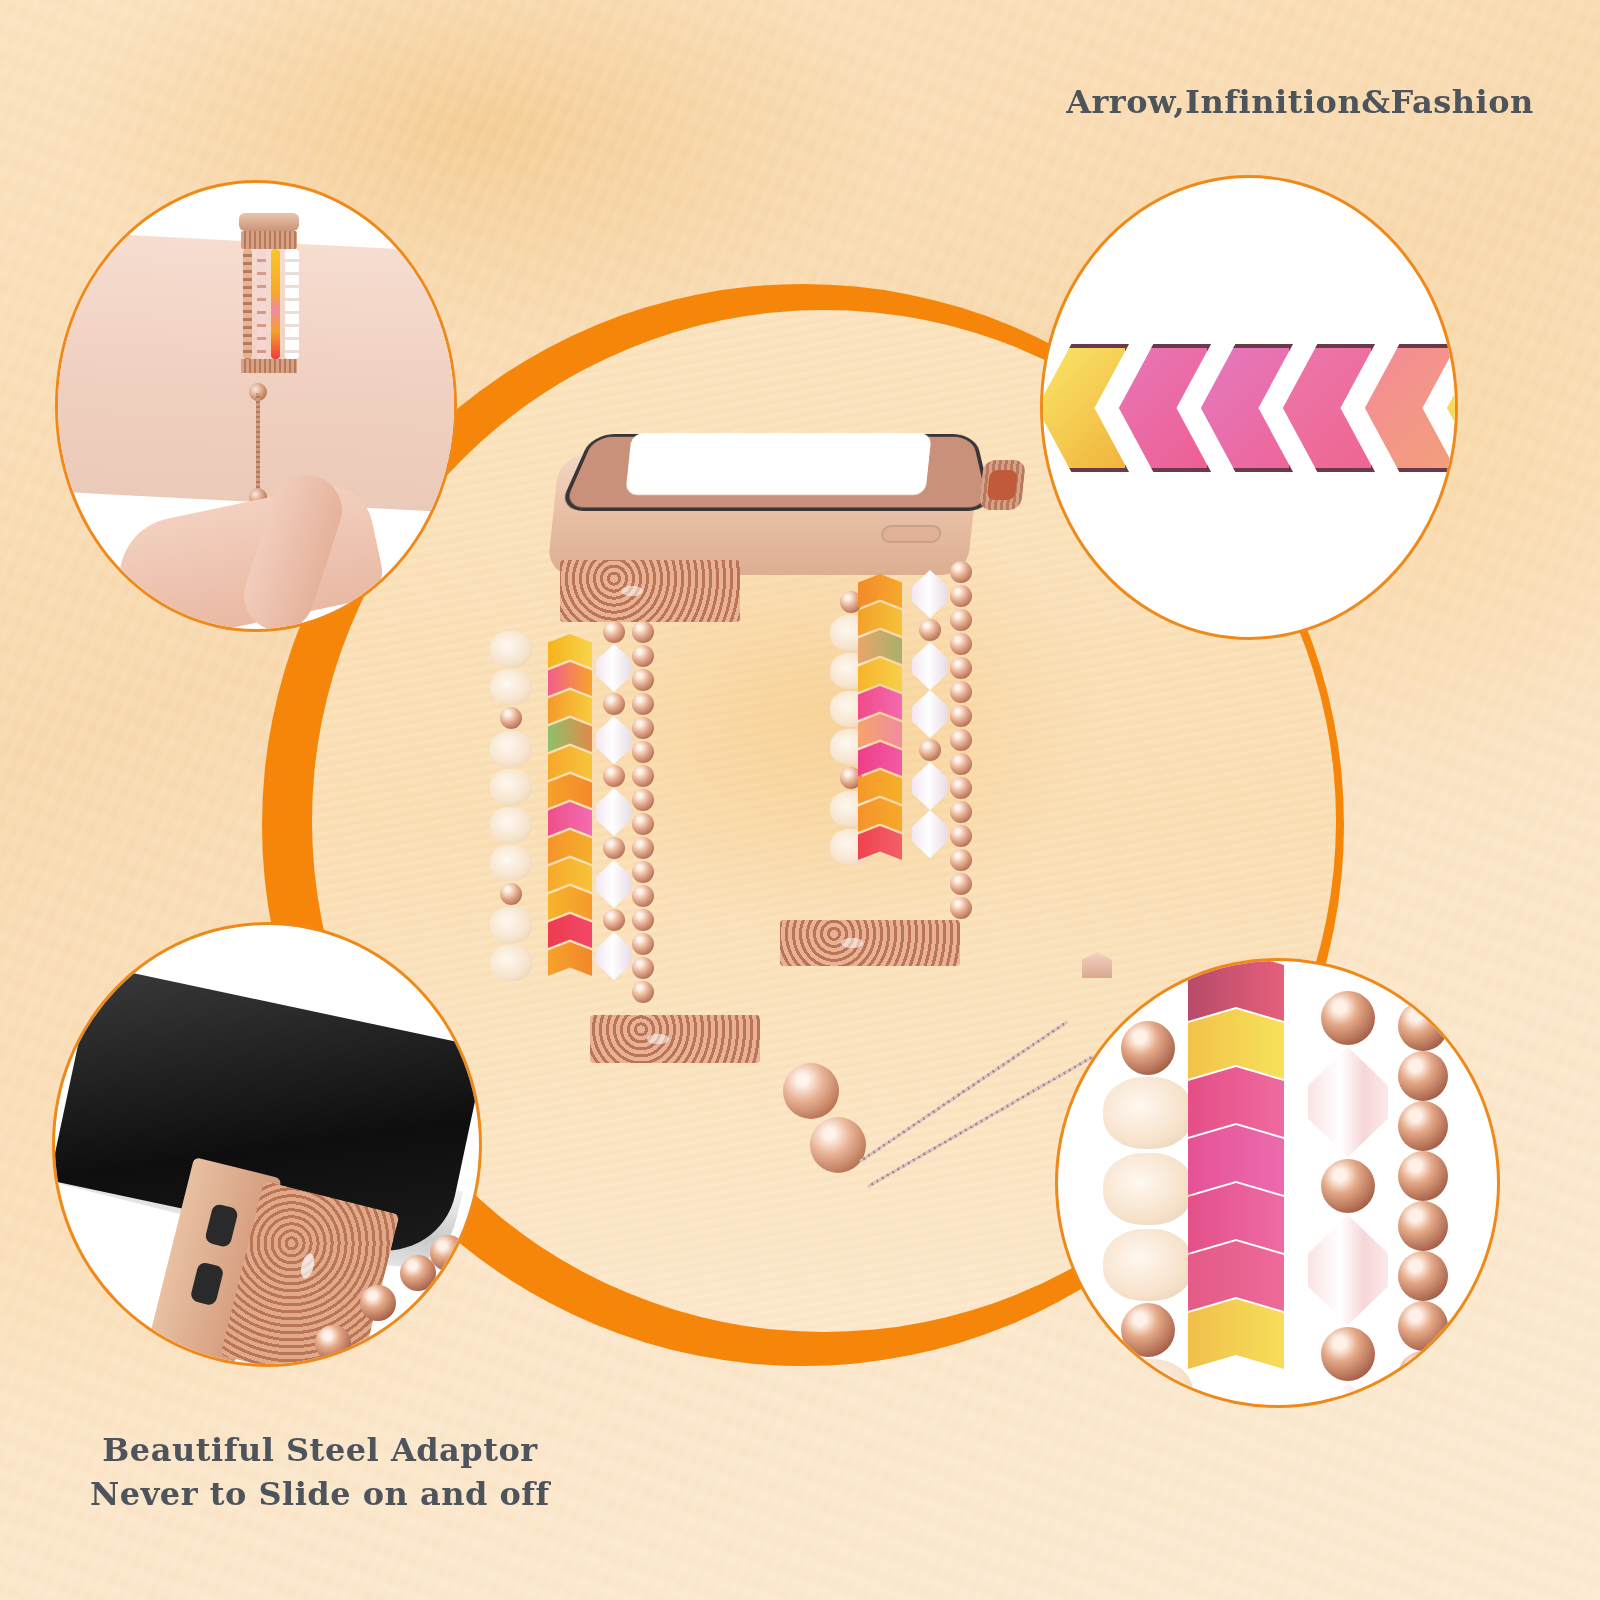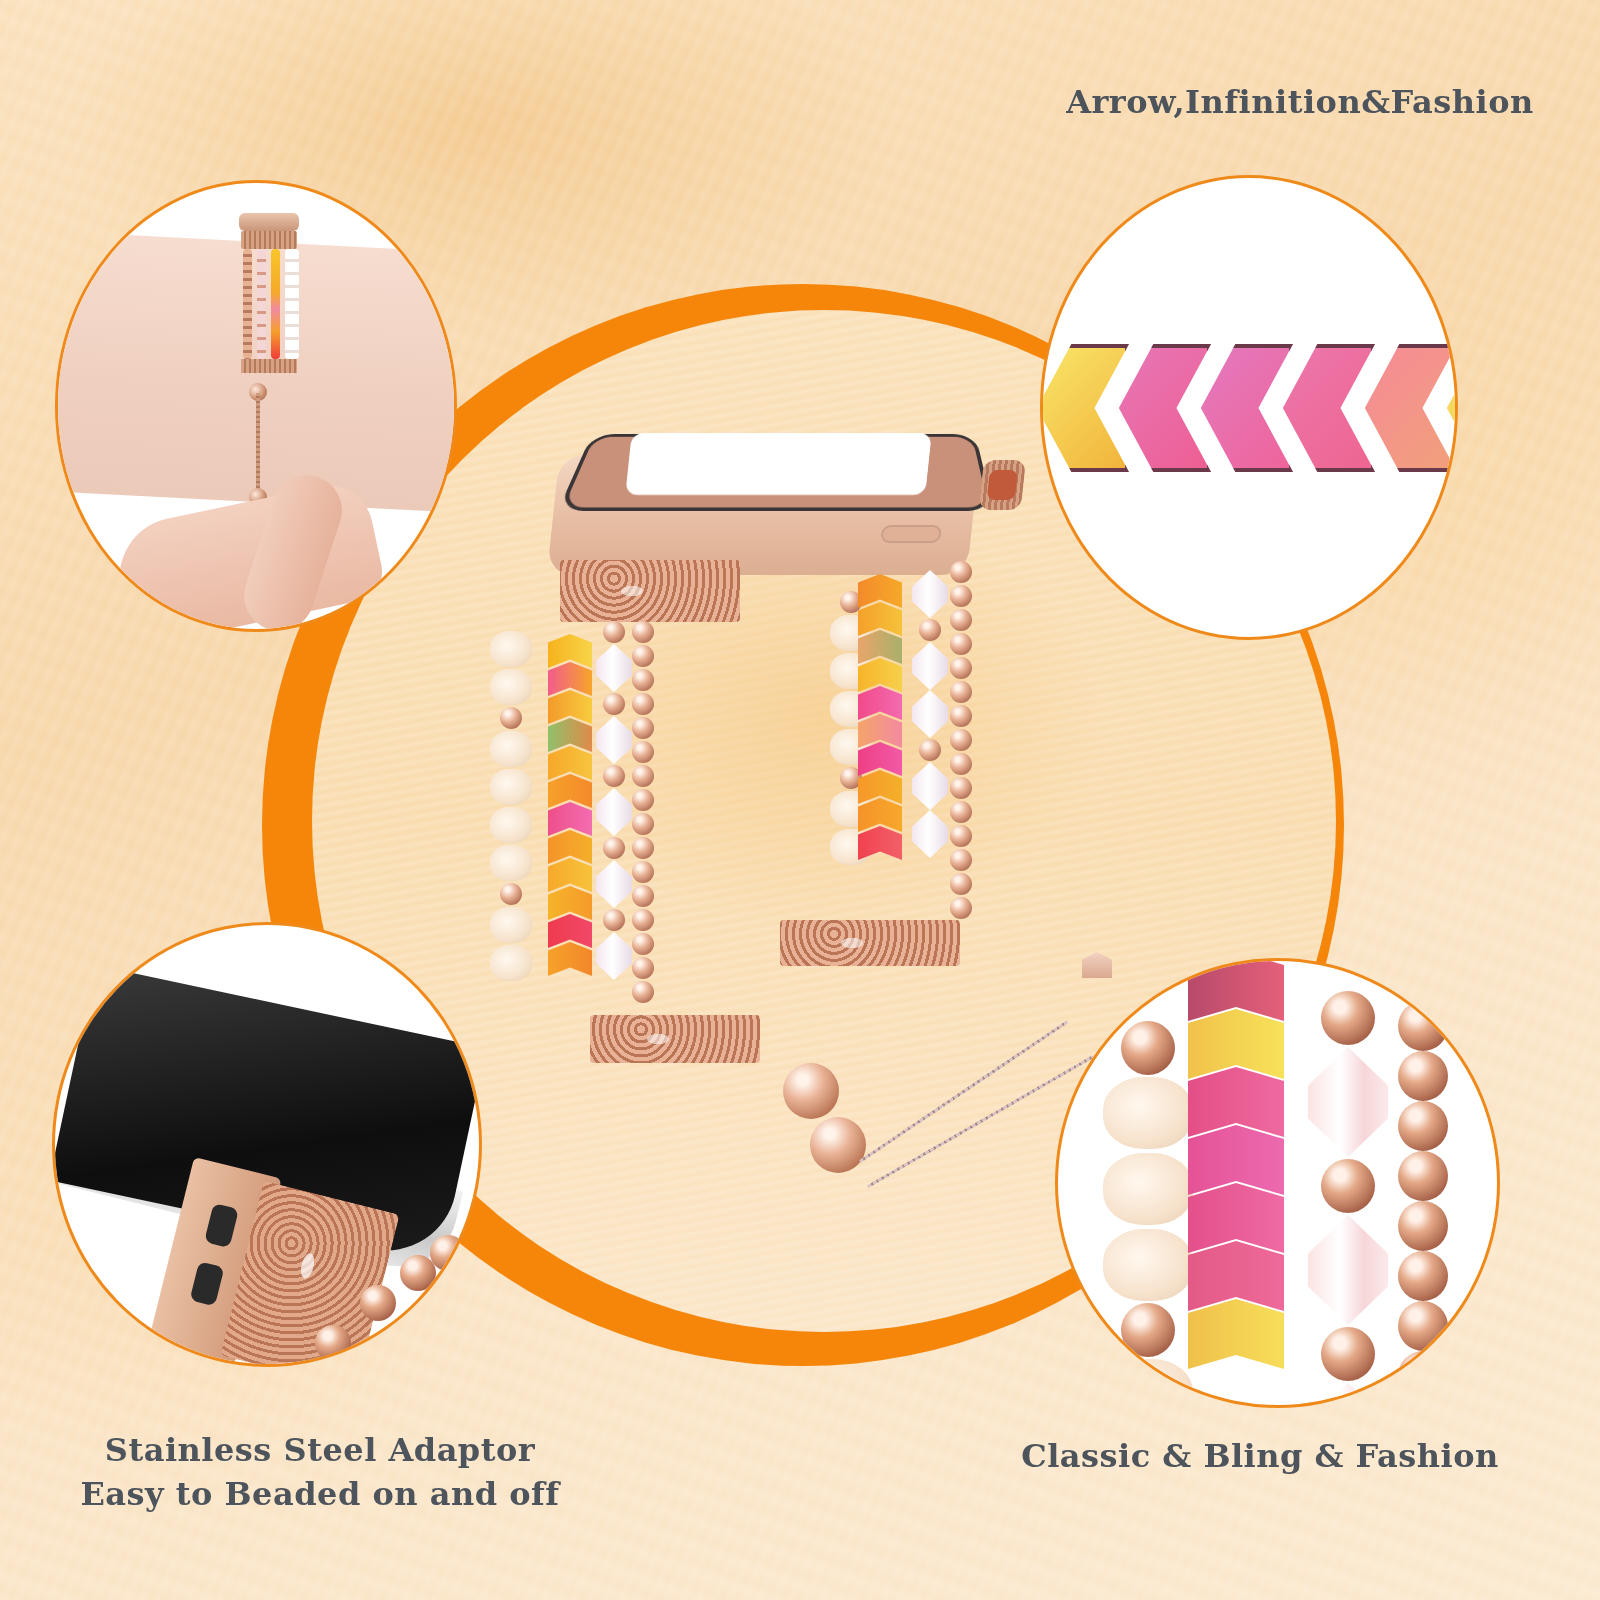--- a/index.html
+++ b/index.html
@@ -350,18 +350,17 @@
     <div class="rg-bead" style="position:static; width:50px; height:50px;"></div>
   </div>
 </div>
 
 <div class="caption" id="caption-tl">
 </div>
 <div class="caption" id="caption-tr">
   <div>Arrow,Infinition&amp;Fashion</div>
 </div>
 <div class="caption" id="caption-bl">
-  <div>Stainless Steel Adaptor</div>
-  <div>Easy to Beaded on and off</div>
+  <div>Beautiful Steel Adaptor</div>
+  <div>Never to Slide on and off</div>
 </div>
 <div class="caption" id="caption-br">
-  <div>Classic &amp; Bling &amp; Fashion</div>
 </div>
 
 </body></html>

